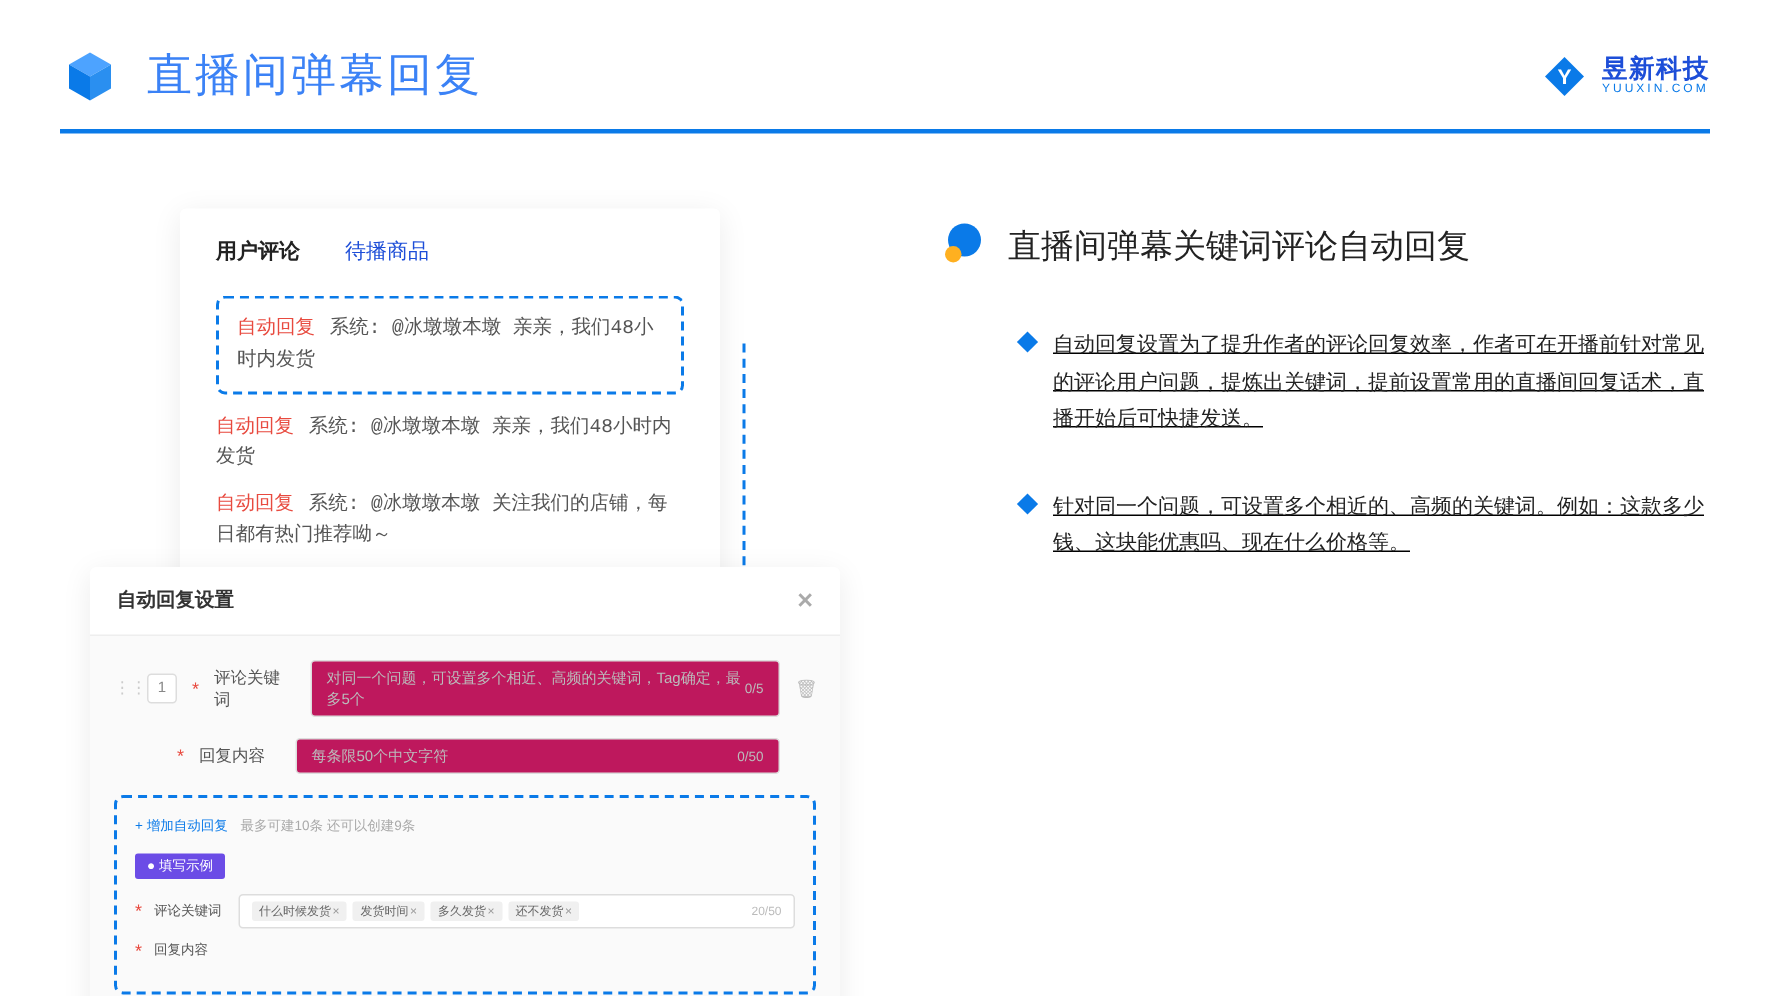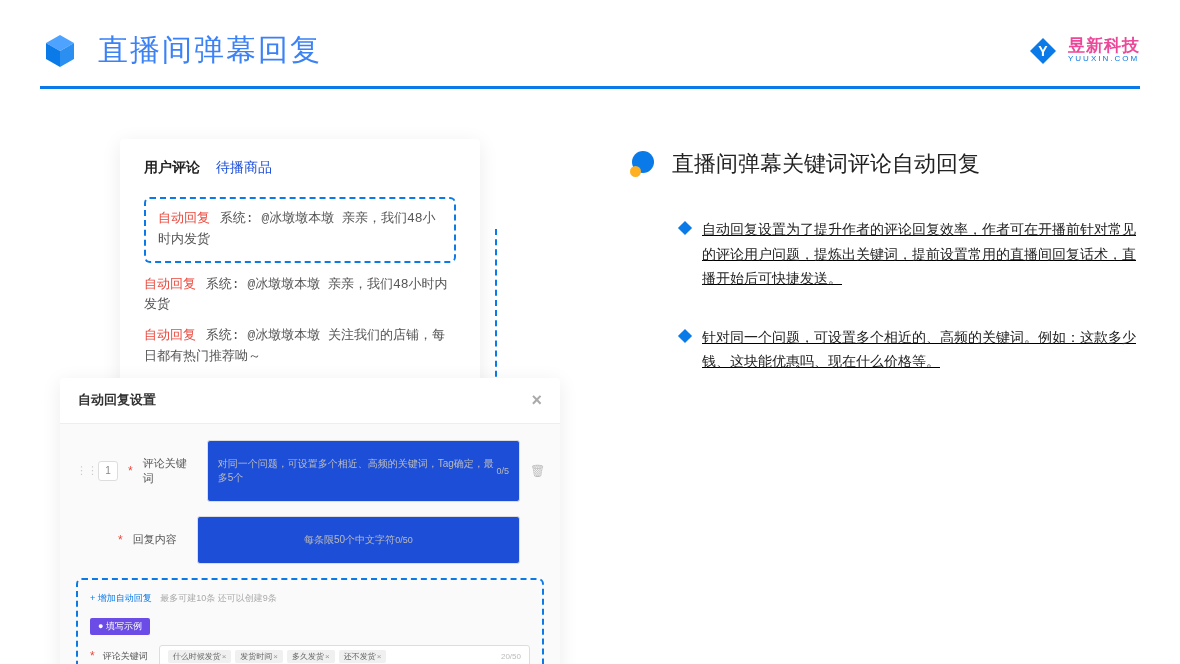--- a/index.html
+++ b/index.html
@@ -4,69 +4,69 @@
 <style>
 * { margin: 0; padding: 0; box-sizing: border-box; }
 body { font-family: "Microsoft YaHei", "PingFang SC", sans-serif; background: #fff; width: 1180px; height: 664px; overflow: hidden; }
 
 .header { display: flex; align-items: center; justify-content: space-between; padding: 30px 40px 15px 40px; }
 .header-left { display: flex; align-items: center; gap: 18px; }
 .logo-cube { width: 40px; height: 40px; display: flex; align-items: center; justify-content: center; }
 .page-title { font-size: 30px; font-weight: 500; color: #3b82f6; letter-spacing: 2px; }
 .brand { display: flex; align-items: center; gap: 10px; }
 .brand-text { display: flex; flex-direction: column; line-height: 1.1; }
-.brand-cn { color: #ec4899; font-size: 17px; font-weight: 600; letter-spacing: 1px; }
+.brand-cn { color: #1d4ed8; font-size: 17px; font-weight: 600; letter-spacing: 1px; }
 .brand-en { color: #0a7ae8; font-size: 8px; letter-spacing: 2px; }
 .divider { height: 3px; background: #0a7ae8; margin: 0 40px; }
 
 .content { display: flex; padding: 50px 40px 0 60px; gap: 50px; }
 .left-panel { flex: 0 0 520px; position: relative; }
 .right-panel { flex: 1; padding-top: 10px; }
 
 .card-top { background: #fff; box-shadow: 0 4px 20px rgba(0,0,0,.08); border-radius: 4px; padding: 20px 24px 40px; width: 360px; margin-left: 60px; position: relative; }
-.tabs { display: flex; gap: 16px; margin-bottom: 20px; font-size: 14px; }
+.tabs { display: flex; gap: 30px; margin-bottom: 20px; font-size: 14px; }
 .tab-active { color: #222; font-weight: 600; }
 .tab-inactive { color: #1d4ed8; }
 
 .comment-box { border: 2px dashed #0a7ae8; border-radius: 6px; padding: 10px 12px; margin-bottom: 12px; position: relative; }
 .comment-line { font-size: 13px; color: #555; line-height: 1.6; margin-bottom: 10px; font-family: Liberation Mono, monospace; }
 .comment-line:last-child { margin-bottom: 0; }
 .auto-tag { color: #e84a3f; font-weight: 500; margin-right: 2px; }
 
 .card-bottom { background: #fff; box-shadow: 0 4px 20px rgba(0,0,0,.08); border-radius: 4px; width: 500px; margin-top: -30px; padding: 0; position: relative; }
 .modal-header { display: flex; justify-content: space-between; align-items: center; padding: 12px 18px; border-bottom: 1px solid #eee; font-size: 13px; font-weight: 600; color: #333; }
 .close { color: #aaa; font-size: 18px; cursor: pointer; }
 
 .modal-body { padding: 16px; background: #fafafa; }
 .form-row { display: flex; align-items: center; gap: 10px; margin-bottom: 14px; }
 .drag-dots { color: #ccc; font-size: 11px; width: 12px; }
 .index-box { width: 20px; height: 20px; border: 1px solid #ddd; border-radius: 3px; font-size: 10px; display: flex; align-items: center; justify-content: center; color: #888; background: #fff; }
 .req-star { color: #e84a3f; font-size: 12px; }
 .form-label { font-size: 11px; color: #555; width: 54px; }
-.form-input { flex: 1; border: 1px solid #ddd; border-radius: 3px; padding: 16px 10px; font-size: 10px; background: #1d4ed8; display: flex; justify-content: center; align-items: center; }
+.form-input { flex: 1; border: 1px solid #ddd; border-radius: 3px; padding: 4px 10px; font-size: 10px; background: #be185d; display: flex; justify-content: space-between; align-items: center; }
 .placeholder { color: #bbb; }
 .counter { color: #bbb; font-size: 9px; }
 .trash { color: #bbb; font-size: 12px; width: 14px; }
 
 .dashed-section { border: 2px dashed #0a7ae8; border-radius: 6px; padding: 12px; margin-top: 10px; }
 .hint-line { font-size: 9px; color: #0a7ae8; margin-bottom: 10px; }
 .hint-add { color: #0a7ae8; }
 .hint-gray { color: #aaa; margin-left: 6px; }
 .example-badge { background: #6b4ce6; color: #fff; font-size: 9px; padding: 2px 8px; border-radius: 2px; display: inline-block; margin-bottom: 10px; }
 .tag-row { display: flex; align-items: center; gap: 8px; margin-bottom: 8px; }
 .tag-input-box { flex: 1; border: 1px solid #ddd; border-radius: 3px; padding: 4px 8px; background: #fff; display: flex; align-items: center; gap: 4px; flex-wrap: wrap; }
 .chip { background: #f0f0f0; border-radius: 2px; padding: 1px 5px; font-size: 8px; color: #666; white-space: nowrap; }
 .chip-x { color: #999; margin-left: 1px; }
 .tag-counter { font-size: 8px; color: #bbb; margin-left: auto; }
 .example-text { font-size: 9px; color: #666; }
 
 .connector-v { position: absolute; border-right: 2px dashed #0a7ae8; width: 1px; }
 .connector-h { position: absolute; border-top: 2px dashed #0a7ae8; height: 1px; }
 
-.section-head { display: flex; align-items: flex-end; gap: 14px; margin-bottom: 38px; }
+.section-head { display: flex; align-items: flex-start; gap: 14px; margin-bottom: 38px; }
 .section-bullet { position: relative; width: 28px; height: 28px; }
 .bullet-blue { width: 22px; height: 22px; border-radius: 50%; background: #0a7ae8; position: absolute; top: 0; left: 2px; }
 .bullet-orange { width: 11px; height: 11px; border-radius: 50%; background: #ffb020; position: absolute; bottom: 2px; left: 0; }
 .section-title { font-size: 22px; color: #222; font-weight: 500; }
 
 .bullet-item { display: flex; gap: 12px; margin-bottom: 34px; padding-left: 50px; text-decoration: underline; }
 .diamond { width: 10px; height: 10px; background: #0a7ae8; transform: rotate(45deg); margin-top: 6px; flex-shrink: 0; }
 .bullet-text { font-size: 14px; color: #222; line-height: 1.75; }
 </style>
 </head>

